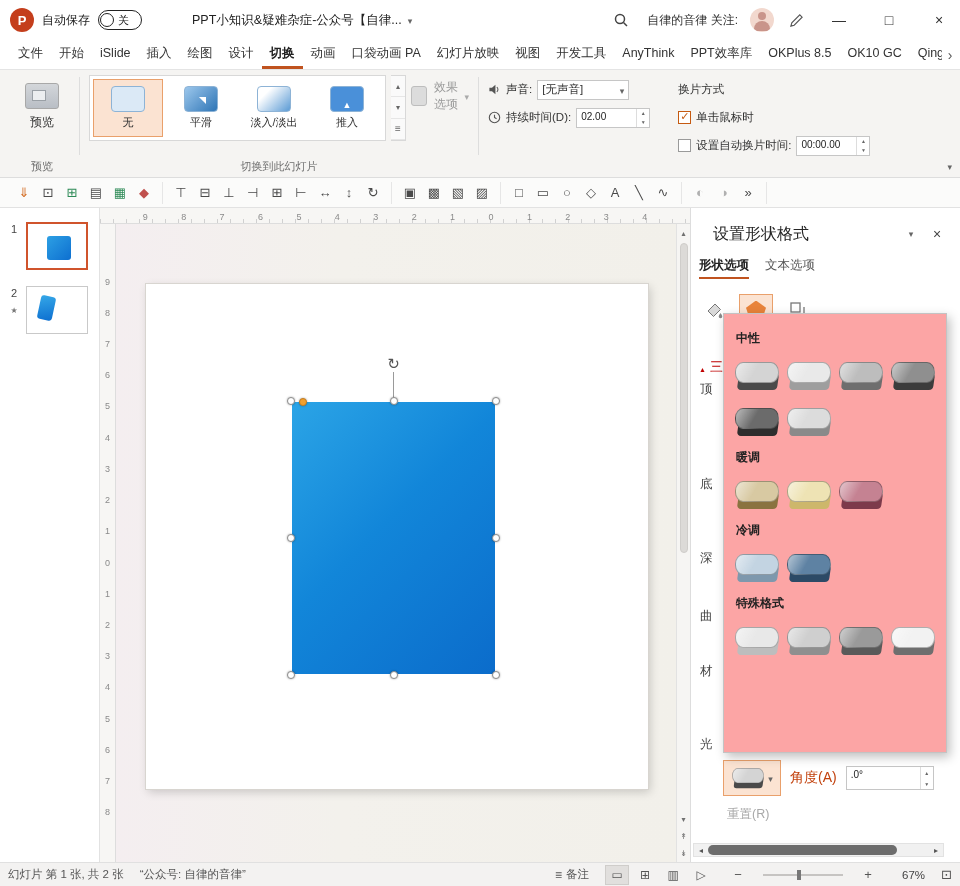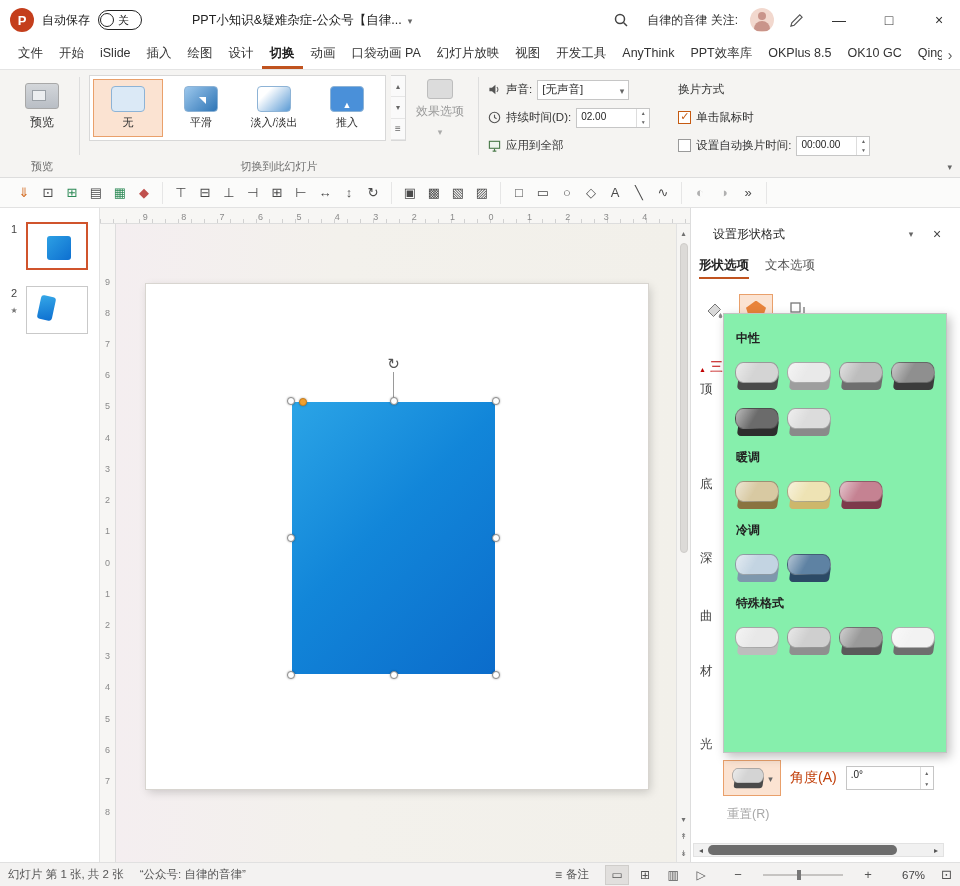--- a/index.html
+++ b/index.html
@@ -53,21 +53,21 @@
   .t-icon[data-kind="morph"] { background:linear-gradient(135deg,#9cc7ec,#2e75b6); }
   .t-icon[data-kind="morph"]::after { content:""; position:absolute; right:6px; top:5px; border:5px solid transparent; border-bottom-color:#fff; transform:rotate(45deg); }
   .t-icon[data-kind="fade"] { background:linear-gradient(135deg,#ffffff 25%,#5b9bd5); }
   .t-icon[data-kind="push"] { background:#4a90d9; }
   .t-icon[data-kind="push"]::after { content:"▲"; position:absolute; left:50%; bottom:1px; transform:translateX(-50%); color:#fff; font-size:9px; }
   .t-scroll { width:15px; height:66px; display:flex; flex-direction:column; border:1px solid #d8d8d8; border-left:none; background:#fafafa; }
   .ts-btn { flex:1; font-size:8px; color:#666; display:grid; place-items:center; border-bottom:1px solid #e6e6e6; }
   .arr-up::before { content:"▴"; }
   .arr-down::before { content:"▾"; }
   .more-lines::before { content:"≡"; font-size:10px; }
-  .effect-btn { width:58px; display:flex; flex-direction:column; align-items:center; gap:4px; padding-top:4px; color:#9a9a9a; }
+  .effect-btn { width:58px; display:flex; flex-direction:row; align-items:center; gap:4px; padding-top:4px; color:#9a9a9a; }
   .fx-icon { width:26px; height:20px; background:#dcdcdc; border:1px solid #bdbdbd; border-radius:3px; display:block; }
   .caret::before { content:"▾"; font-size:9px; color:#666; }
   .effect-btn .caret::before { color:#aaa; }
 
   .timing { display:flex; gap:28px; padding-top:4px; }
   .tcol { display:flex; flex-direction:column; gap:7px; }
   .trow { display:flex; align-items:center; gap:5px; height:21px; font-size:11.5px; color:#333; white-space:nowrap; }
   .combo { display:flex; align-items:center; justify-content:space-between; width:92px; height:20px; background:#fff; border:1px solid #c6c6c6; padding:0 4px; font-size:11.5px; }
   .spin { display:flex; width:74px; height:20px; background:#fff; border:1px solid #c6c6c6; }
   .spin .val, .angle-field .val { flex:1; padding:2px 4px; font-size:10px; color:#222; }
@@ -123,38 +123,38 @@
   .vscroll { width:14px; flex:0 0 auto; background:#f6f5f3; border-left:1px solid #e2e2e2; display:flex; flex-direction:column; align-items:center; padding:2px 0; gap:3px; }
   .vs-btn { width:12px; height:14px; display:grid; place-items:center; font-size:8px; color:#707070; }
   .vthumb { width:8px; height:310px; background:#dcdad7; border:1px solid #cfcdca; border-radius:4px; }
   .vs-fill { flex:1; }
   .dbl-up::before { content:"↟"; }
   .dbl-down::before { content:"↡"; }
 
   
   .fpanel { position:relative; background:#fff; border-left:1px solid #ddd; overflow:hidden; }
   .fp-header { display:flex; align-items:center; padding:15px 10px 4px 22px; }
-  .fp-title { flex:1; font-size:12px; color:#262626; }
+  .fp-title { flex:1; font-size:16px; color:#262626; }
   .fp-hbtn { width:26px; height:22px; display:grid; place-items:center; color:#444; font-size:14px; }
   .fp-tabs { display:flex; gap:16px; padding:8px 0 7px 8px; }
   .fp-tab { font-size:12.5px; color:#555; padding-bottom:3px; border-bottom:2px solid transparent; }
   .fp-tab.active { color:#222; font-weight:700; border-bottom-color:#c0531f; }
   .fp-icons { display:flex; gap:8px; padding:8px 0 6px 6px; }
   .fp-icon { width:34px; height:32px; display:grid; place-items:center; border:1px solid transparent; }
   .fp-icon.selected { background:#fbe3d2; border-color:#e9a06b; }
   .pentagon { width:20px; height:19px; background:#e8833a; clip-path:polygon(50% 0,100% 38%,81% 100%,19% 100%,0 38%); display:block; }
   .section-marker { position:absolute; left:8px; top:150px; display:flex; align-items:center; gap:4px; color:#c00000; font-size:13px; }
   .tri::before { content:"▲"; font-size:7px; color:#c00000; }
   .clip-host { position:absolute; inset:0; pointer-events:none; }
   .clip-label { position:absolute; left:9px; color:#444; font-size:12.5px; }
   .clip-label:nth-child(1){top:173px} .clip-label:nth-child(2){top:268px}
   .clip-label:nth-child(3){top:342px} .clip-label:nth-child(4){top:400px}
   .clip-label:nth-child(5){top:455px} .clip-label:nth-child(6){top:528px}
 
-  .gallery { position:absolute; left:32px; top:105px; width:224px; height:440px; background:#86efac; border:1px solid #c3c3c3; box-shadow:3px 4px 10px rgba(0,0,0,.25); padding:6px 10px 6px; z-index:5; overflow:hidden; }
+  .gallery { position:absolute; left:32px; top:105px; width:224px; height:440px; background:#fca5a5; border:1px solid #c3c3c3; box-shadow:3px 4px 10px rgba(0,0,0,.25); padding:6px 10px 6px; z-index:5; overflow:hidden; }
   .gsec-label { font-weight:bold; font-size:12px; color:#222; margin:10px 0 13px 2px; }
   .grow { display:flex; flex-wrap:wrap; gap:13px 6px; margin-bottom:10px; }
   .swatch { width:46px; height:33px; position:relative; --t:#ddd; --s:#777; }
   .swatch::before { content:""; position:absolute; left:4px; right:2px; top:13px; bottom:3px; background:var(--s); border-radius:4px; transform:skewX(-8deg); }
   .swatch::after { content:""; position:absolute; left:1px; right:1px; top:2px; height:19px; border:1px solid rgba(0,0,0,.28); border-radius:8px/10px;
     background:linear-gradient(120deg,rgba(255,255,255,.55),rgba(255,255,255,0) 45%), var(--t); }
   .fp-bottom { position:absolute; left:32px; top:552px; display:flex; align-items:center; gap:9px; }
   .material-btn { width:58px; height:36px; background:#fbe3d2; border:1px solid #e9a06b; display:flex; align-items:center; justify-content:center; gap:3px; }
   .material-btn .swatch { transform:scale(.72); margin:-4px -6px; pointer-events:none; --t:#d4d4d4; --s:#4a4a4a; }
   .angle-label { font-size:14px; color:#c2410c; }
@@ -307,29 +307,20 @@
               </svg>
             <span>持续时间(D):</span>
             <div class="spin">
               <span class="val">02.00</span>
               <span class="arrows">
                   <i class="sarr up"></i>
                   <i class="sarr dn"></i>
                 </span>
             </div>
           </div>
-          <div class="trow">
-            <svg width="13" height="13" viewBox="0 0 14 14">
-                <rect x="1.5" y="2.5" width="11" height="7.5" fill="#eef4ee" stroke="#4a7a4a" stroke-width="1.2"></rect>
-                <path d="M5 13h4M7 10.5V13" stroke="#4a7a4a" stroke-width="1.2"></path>
-              </svg>
-            <button class="link-btn">
-              <span>应用到全部</span>
-            </button>
-          </div>
         </div>
         <div class="tcol">
           <div class="trow">
               <span>换片方式</span>
             </div>
           <div class="trow">
             <span class="checkbox checked"></span>
             <span>单击鼠标时</span>
           </div>
           <div class="trow">

